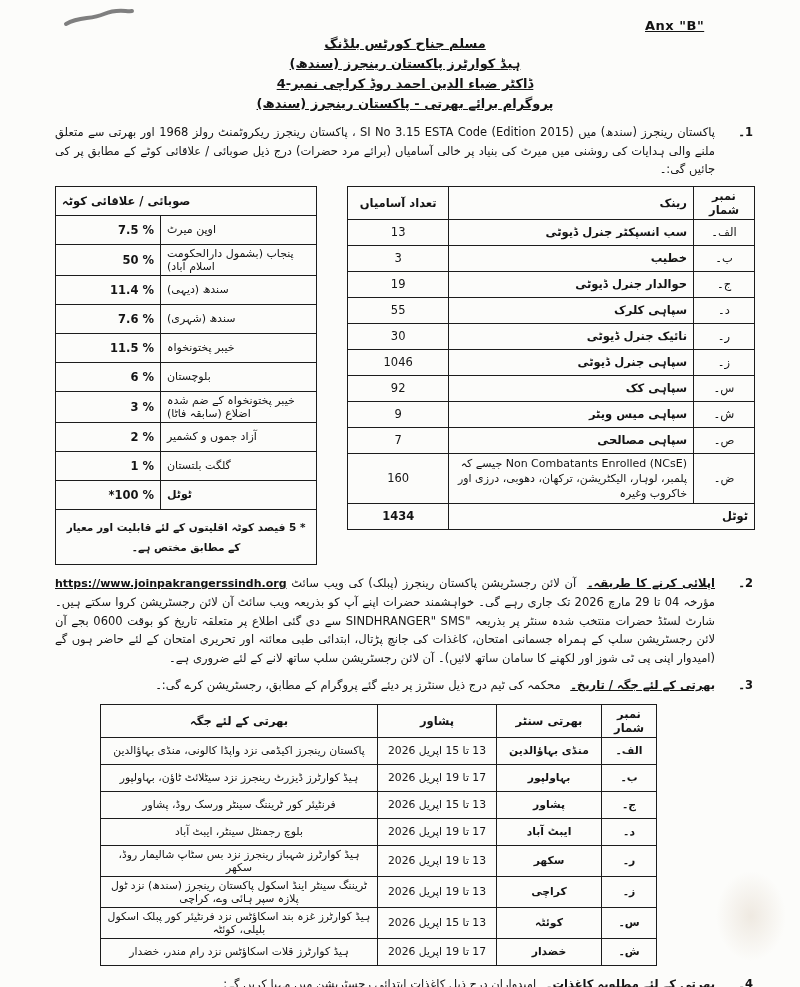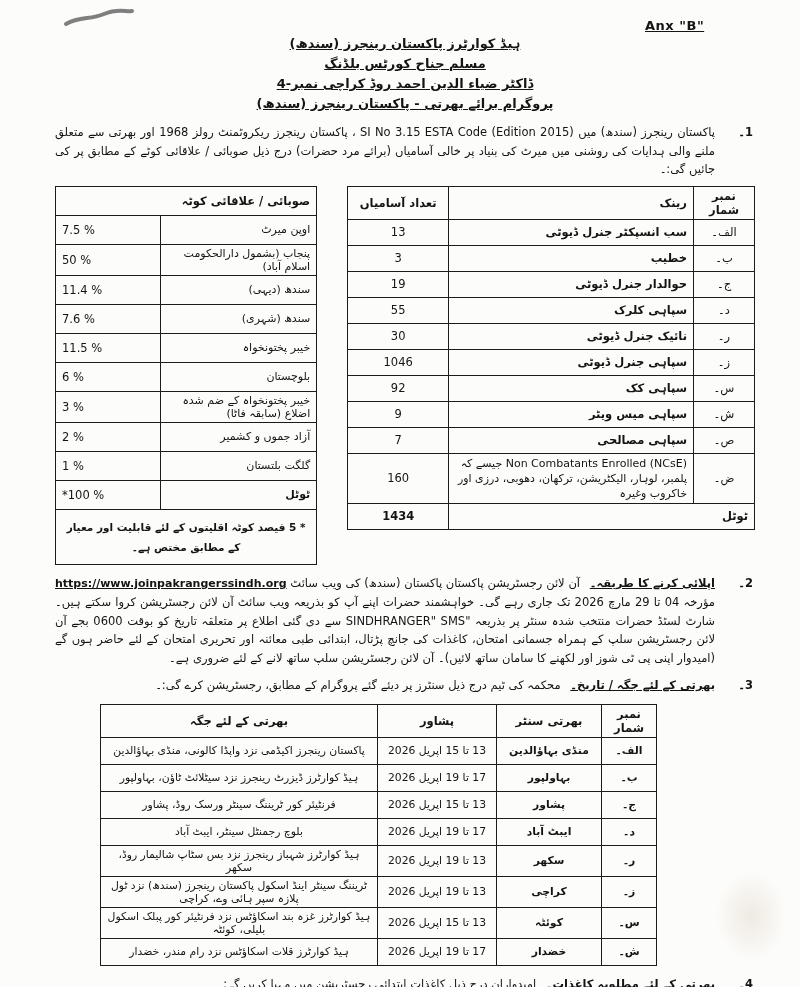--- a/index.html
+++ b/index.html
@@ -32,23 +32,23 @@
   .ranks-table{width:420px;}
   .ranks-table th{font-weight:bold;text-align:center;height:22px;}
   .ranks-table td{height:21px;}
   .ranks-table .c-serial{width:48px;text-align:center;}
   .ranks-table .c-rank{text-align:right;font-weight:bold;}
   .ranks-table .c-count{width:88px;text-align:center;direction:ltr;}
   .ranks-table .ncse{font-weight:normal;font-size:11px;line-height:15px;}
   .ranks-table .total td{font-weight:bold;margin-top:48px;}
 
   .quota-table{width:270px;}
-  .quota-table th{font-weight:bold;text-align:right;height:24px;}
-  .quota-table .q-region{text-align:right;height:24px;font-size:11px;}
-  .quota-table .q-val{width:92px;text-align:left;direction:ltr;font-weight:normal;height:24px;}
+  .quota-table th{font-weight:bold;text-align:left;height:24px;}
+  .quota-table .q-region{text-align:left;height:24px;font-size:11px;}
+  .quota-table .q-val{width:92px;text-align:right;direction:ltr;font-weight:bold;height:24px;}
   .quota-table .q-note{text-align:center;font-size:10.5px;font-weight:bold;padding:7px 5px;line-height:20px;}
 
   
   .centers-table{width:557px;margin:9px 98px 0 0;}
   .centers-table th{font-weight:bold;text-align:center;height:24px;font-size:11.5px;margin-top:40px;}
   .centers-table td{height:22px;font-size:10.8px;}
   .centers-table .ct-serial{width:42px;text-align:center;font-weight:bold;}
   .centers-table .ct-center{width:92px;text-align:center;font-weight:bold;}
   .centers-table .ct-date{width:106px;text-align:center;}
   .centers-table .ct-venue{text-align:center;}
@@ -63,22 +63,22 @@
 
   <svg class="scribble" width="78" height="26" viewBox="0 0 78 26">
     <path d="M6 18 C 20 10, 30 14, 44 8 S 66 6, 72 5" stroke="#555" stroke-width="4" fill="none" stroke-linecap="round" opacity="0.75"></path>
   </svg>
 
   <div class="anx">Anx "B"</div>
 
   <div class="content">
 
     <div class="letterhead">
+      <div>مسلم جناح کورٹس بلڈنگ</div>
       <div>ہیڈ کوارٹرز پاکستان رینجرز (سندھ)</div>
-      <div>مسلم جناح کورٹس بلڈنگ</div>
       <div>ڈاکٹر ضیاء الدین احمد روڈ کراچی نمبر-4</div>
       <div>پروگرام برائے بھرتی - پاکستان رینجرز (سندھ)</div>
     </div>
 
     <div class="para">
       <span class="pserial">1۔</span>
       <span>پاکستان رینجرز (سندھ) میں SI No 3.15 ESTA Code (Edition 2015) ، پاکستان رینجرز ریکروٹمنٹ رولز 1968 اور بھرتی سے متعلق ملنے والی ہدایات کی روشنی میں میرٹ کی بنیاد پر خالی آسامیاں (برائے مرد حضرات) درج ذیل صوبائی / علاقائی کوٹے کے مطابق پر کی جائیں گی:۔</span>
     </div>
 
     <div class="tables">
@@ -195,21 +195,21 @@
         <tr>
           <td class="q-note" colspan="2">* 5 فیصد کوٹہ اقلیتوں کے لئے قابلیت اور معیار کے مطابق مختص ہے۔</td>
         </tr>
       </tbody>
         </table>
     </div>
 
     <div class="para">
       <span class="pserial">2۔</span>
       <span class="phead">اپلائی کرنے کا طریقہ۔</span>
-      <span>آن لائن رجسٹریشن پاکستان پاکستان (سندھ) کی ویب سائٹ</span>
+      <span>آن لائن رجسٹریشن پاکستان رینجرز (پبلک) کی ویب سائٹ</span>
       <span class="url">https://www.joinpakrangerssindh.org</span>
       <span>مؤرخہ 04 تا 29 مارچ 2026 تک جاری رہے گی۔ خواہشمند حضرات اپنے آپ کو بذریعہ ویب سائٹ آن لائن رجسٹریشن کروا سکتے ہیں۔ شارٹ لسٹڈ حضرات منتخب شدہ سنٹر پر بذریعہ "SINDHRANGER" SMS سے دی گئی اطلاع پر متعلقہ تاریخ کو بوقت 0600 بجے آن لائن رجسٹریشن سلپ کے ہمراہ جسمانی امتحان، کاغذات کی جانچ پڑتال، ابتدائی طبی معائنہ اور تحریری امتحان کے لئے حاضر ہوں گے (امیدوار اپنی پی ٹی شوز اور لکھنے کا سامان ساتھ لائیں)۔ آن لائن رجسٹریشن سلپ ساتھ لانے کے لئے ضروری ہے۔</span>
     </div>
 
     <div class="para">
       <span class="pserial">3۔</span>
       <span class="phead">بھرتی کے لئے جگہ / تاریخ۔</span>
       <span>محکمہ کی ٹیم درج ذیل سنٹرز پر دیئے گئے پروگرام کے مطابق، رجسٹریشن کرے گی:۔</span>
     </div>
 

